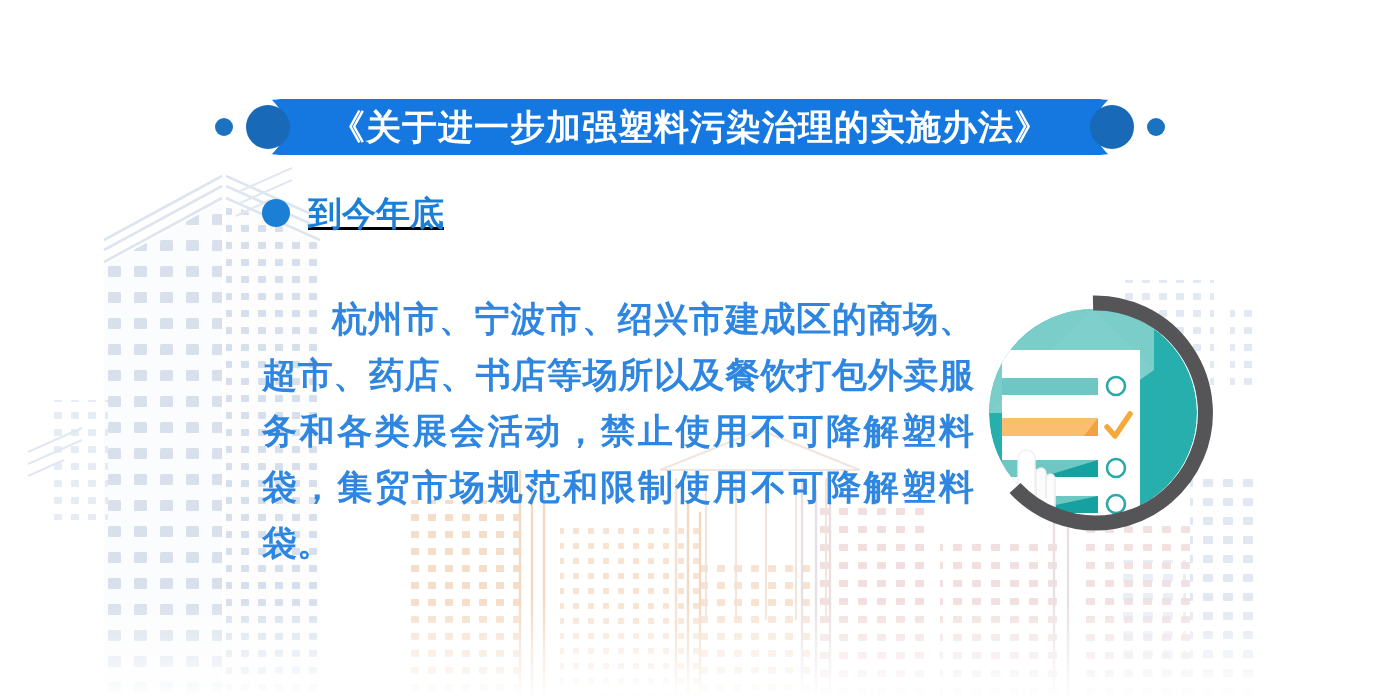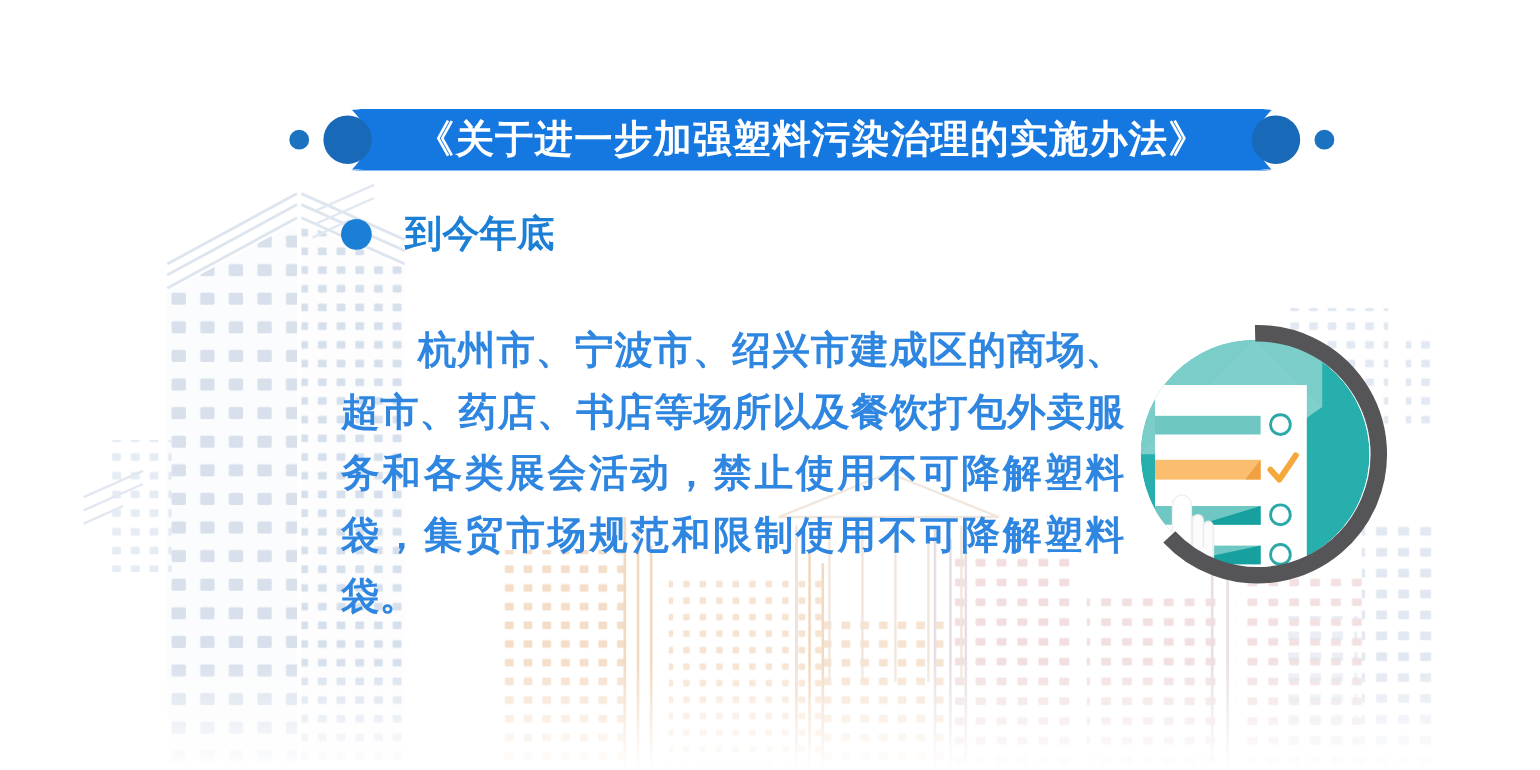--- a/index.html
+++ b/index.html
@@ -8,21 +8,20 @@
     width:1400px;height:700px;
     background:#ffffff;
     font-family:"Liberation Sans","DejaVu Sans",sans-serif;
     overflow:hidden;
   }
   #stage{
     position:relative;
     width:1260px;height:700px;
     background:#ffffff;
     overflow:hidden;
-    margin-left:48px;
   }
 
   
   #bg-art{position:absolute;inset:0;pointer-events:none;}
 
   
   #title-banner{
     position:absolute;
     left:210px;top:98px;
     width:960px;height:58px;
@@ -38,22 +37,23 @@
     letter-spacing:1px;
     line-height:1;
     white-space:nowrap;
     font-family:"DejaVu Sans","Liberation Sans",sans-serif;
   }
 
   
   #subhead{
     position:absolute;
     left:262px;top:196px;
-    display:flex;align-items:center;gap:30px;
+    display:flex;align-items:center;gap:18px;
     z-index:4;
+    text-decoration:underline;
   }
   #subhead-dot{
     width:28px;height:28px;border-radius:50%;
     background:#1B72C0;flex:none;
   }
   #subhead-label{
     color:#1C7FD6;
     font-size:34px;
     font-weight:bold;
     line-height:1;

